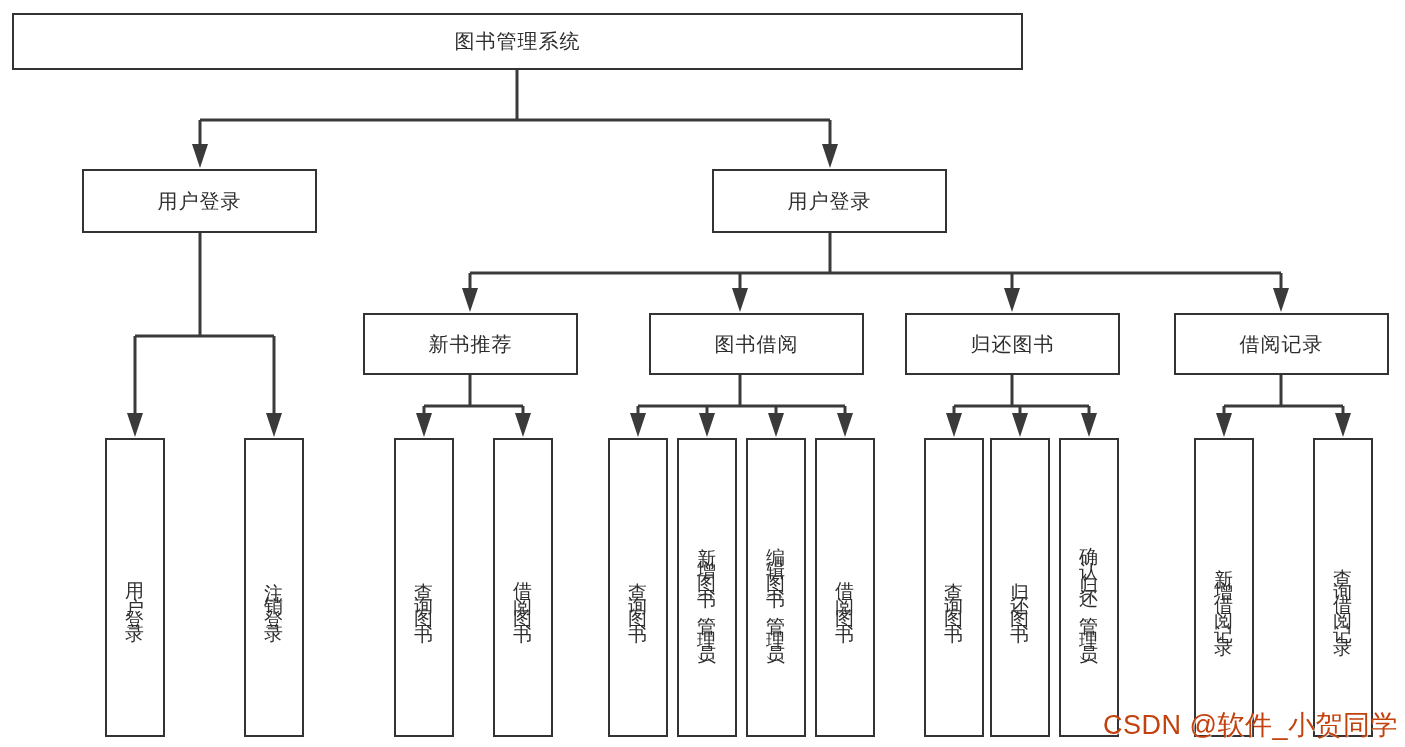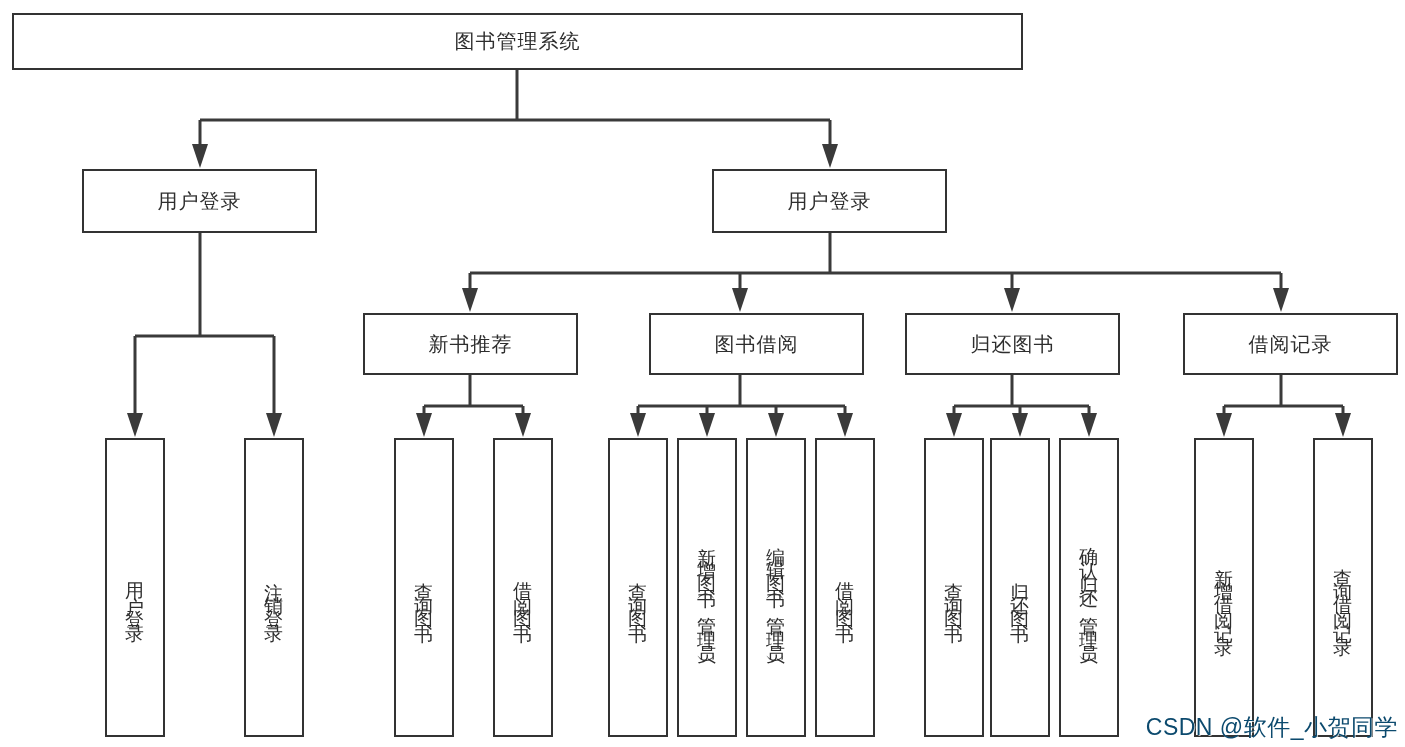--- a/index.html
+++ b/index.html
@@ -28,30 +28,30 @@
   
   #n-root{left:12px;top:13px;width:1011px;height:57px;font-size:20px;}
   
   #n-user-login{left:82px;top:169px;width:235px;height:64px;}
   #n-book-mgmt{left:712px;top:169px;width:235px;height:64px;}
   
   .l3{top:313px;width:215px;height:62px;}
   #n-new-book{left:363px;font-family:Liberation Serif, serif;}
   #n-book-borrow{left:633px;margin-left:16px;}
   #n-cur-borrow{left:905px;}
-  #n-borrow-rec{left:1174px;margin-left:9px;}
+  #n-borrow-rec{left:1174px;}
   
   #lf-1{left:105px;}  #lf-2{left:244px;}
   #lf-3{left:394px;}  #lf-4{left:493px;}
   #lf-5{left:608px;}  #lf-6{left:677px;}  #lf-7{left:746px;}  #lf-8{left:815px;}
   #lf-9{left:924px;}  #lf-10{left:990px;} #lf-11{left:1059px;}
   #lf-12{left:1194px;}#lf-13{left:1313px;}
   .watermark{
     position:absolute;right:7px;bottom:4px;
-    font-size:23px;color:#0c4a6e;letter-spacing:.5px;
+    font-size:27px;color:#c2410c;letter-spacing:.5px;
     text-shadow:1px 1px 0 rgba(255,255,255,.7);
   }
 </style>
 </head>
 <body>
 
 <svg id="connectors" viewBox="0 0 1405 747" xmlns="http://www.w3.org/2000/svg">
   <g stroke="#3a3a3a" stroke-width="3" fill="none">
 
     <path d="M517 69 V120 M200 120 H830 M200 120 V145 M830 120 V145"></path>

